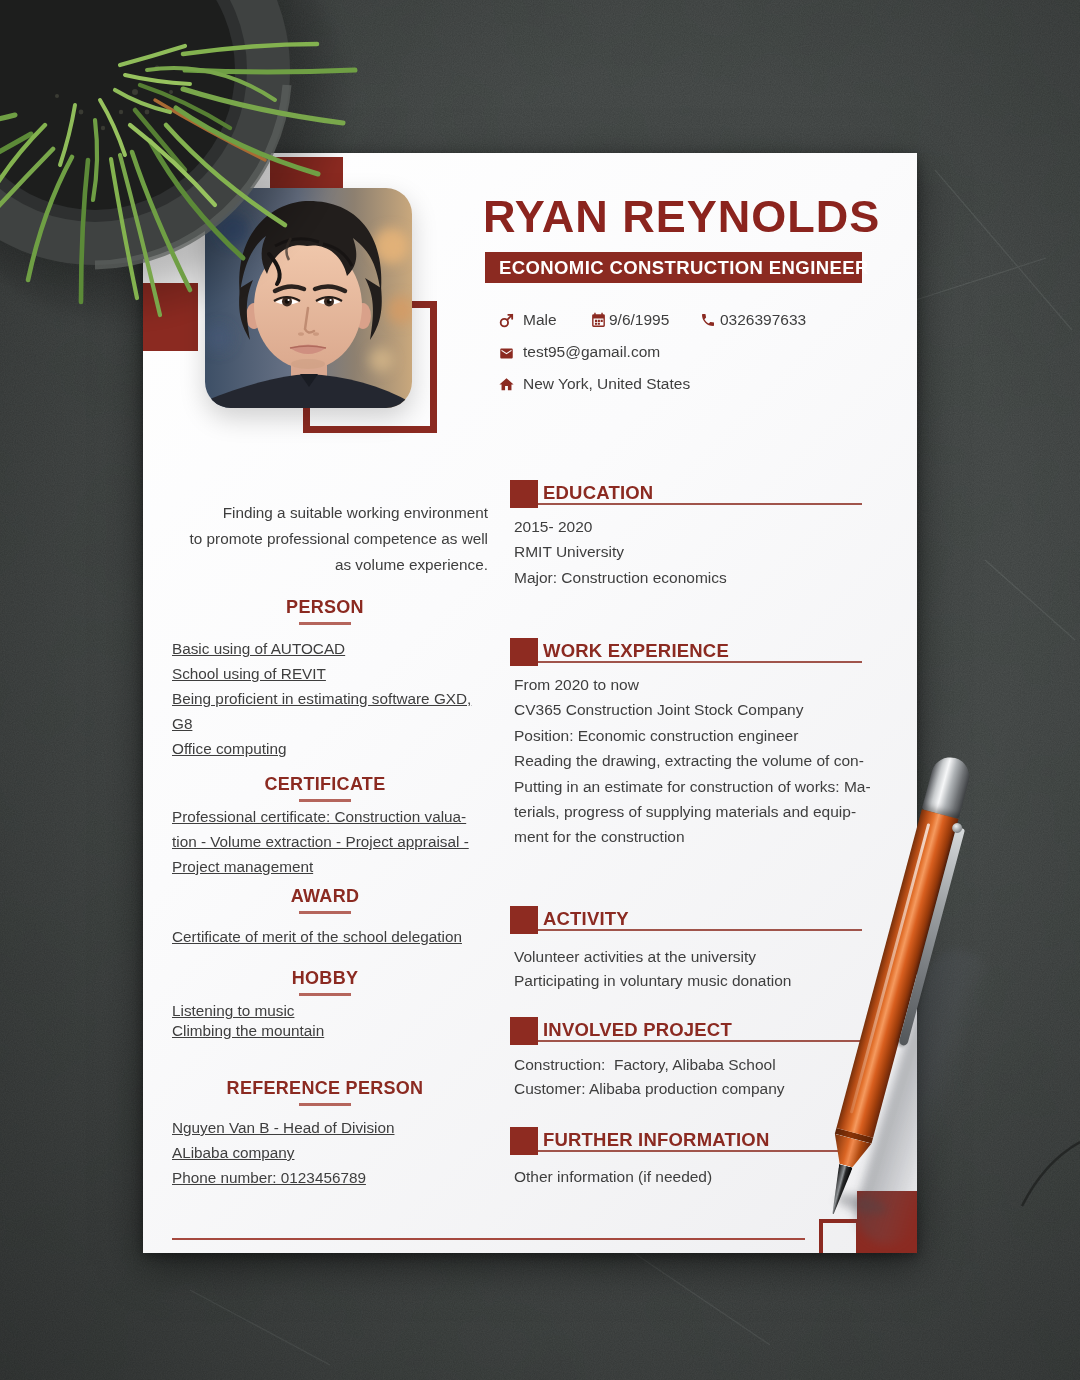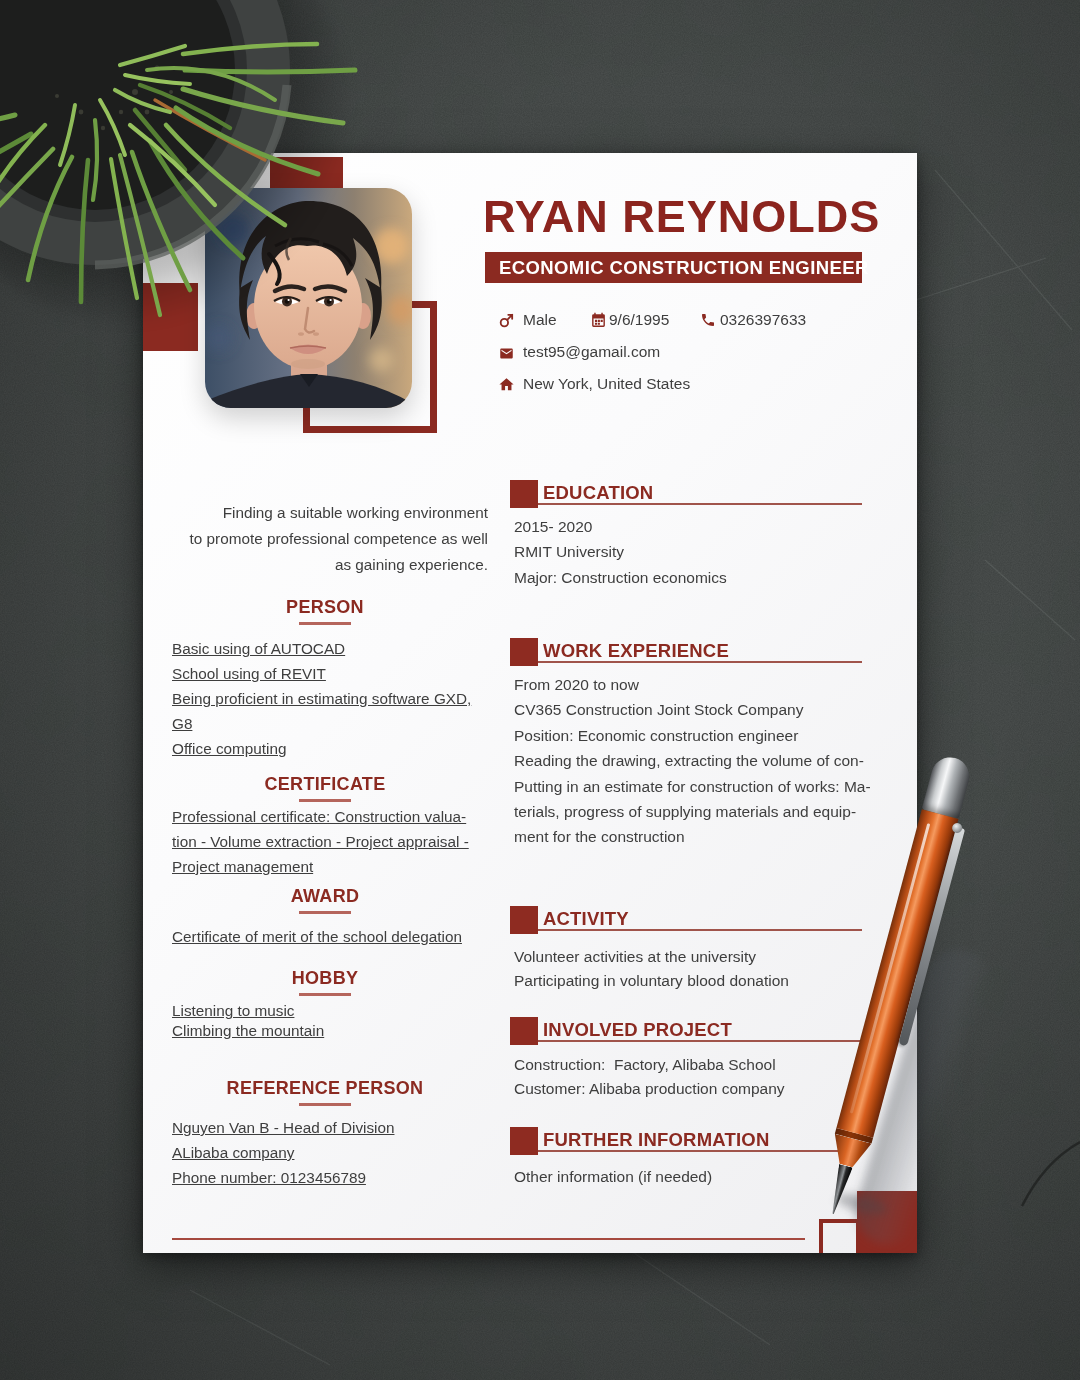--- a/index.html
+++ b/index.html
@@ -241,21 +241,21 @@
             </svg>
         </span>
         <span class="ct" style="left:25px">New York, United States</span>
       </div>
     </div>
 
     <div class="lcol">
       <div class="objective">
           <div class="tl">Finding a suitable working environment</div>
           <div class="tl">to promote professional competence as well</div>
-          <div class="tl">as gaining experience.</div>
+          <div class="tl">as volume experience.</div>
         </div>
 
       <div class="lhead" style="top:444px">
         <h2>PERSON</h2>
         <span class="lrule"></span>
       </div>
       <div class="lbody" style="top:483px">
           <div class="tl">Basic using of AUTOCAD</div>
           <div class="tl">School using of REVIT</div>
           <div class="tl">Being proficient in estimating software GXD,</div>
@@ -328,21 +328,21 @@
           <div class="tl">ment for the construction</div>
         </div>
 
       <div class="rhead" style="top:753px">
         <span class="rsq"></span>
         <h2 class="rtitle">ACTIVITY</h2>
         <span class="rrule"></span>
       </div>
       <div class="rbody lh24" style="top:792px">
           <div class="tl">Volunteer activities at the university</div>
-          <div class="tl">Participating in voluntary blood donation</div>
+          <div class="tl">Participating in voluntary music donation</div>
         </div>
 
       <div class="rhead" style="top:864px">
         <span class="rsq"></span>
         <h2 class="rtitle">INVOLVED PROJECT</h2>
         <span class="rrule"></span>
       </div>
       <div class="rbody lh24" style="top:900px">
           <div class="tl">Construction:  Factory, Alibaba School</div>
           <div class="tl">Customer: Alibaba production company</div>

